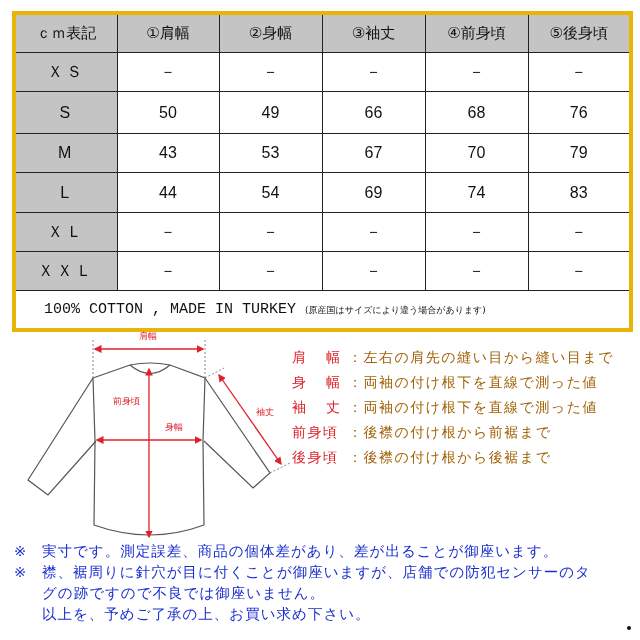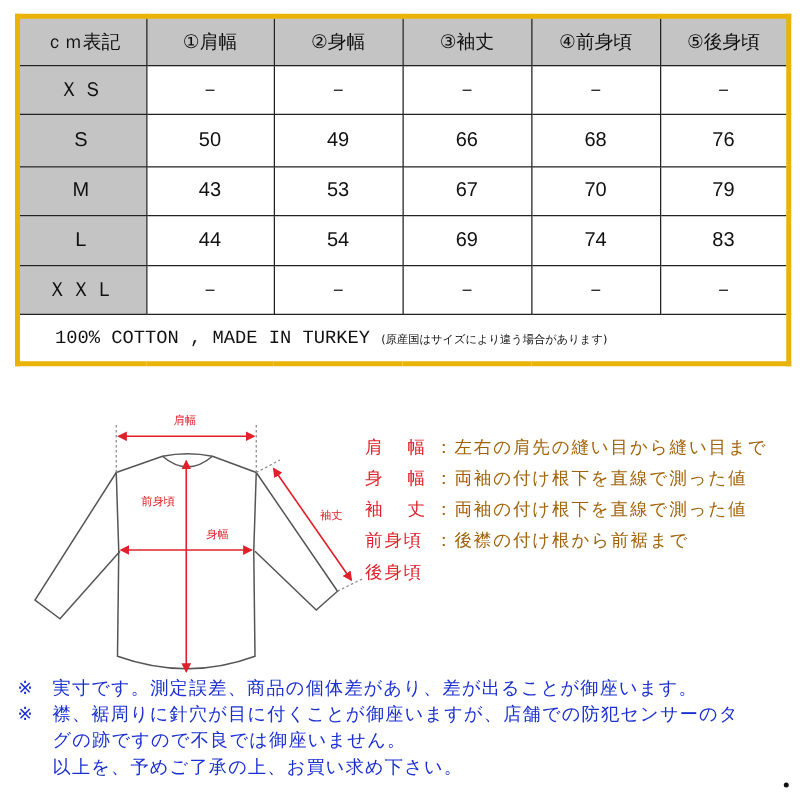--- a/index.html
+++ b/index.html
@@ -84,20 +84,28 @@
   </tr>
   <tr>
     <td class="size-cell" style="height:39px">L</td>
     <td class="val">44</td>
     <td class="val">54</td>
     <td class="val">69</td>
     <td class="val">74</td>
     <td class="val">83</td>
   </tr>
   <tr>
+    <td class="size-cell">ＸＬ</td>
+    <td class="val">－</td>
+    <td class="val">－</td>
+    <td class="val">－</td>
+    <td class="val">－</td>
+    <td class="val">－</td>
+  </tr>
+  <tr>
     <td class="size-cell">ＸＸＬ</td>
     <td class="val">－</td>
     <td class="val">－</td>
     <td class="val">－</td>
     <td class="val">－</td>
     <td class="val">－</td>
   </tr>
   <tr>
     <td class="footer" colspan="6">
       <span>100% COTTON , MADE IN TURKEY</span>
@@ -158,20 +166,21 @@
   <div class="legend-row">
     <span class="legend-term spaced">袖丈</span>
     <span class="legend-desc">：両袖の付け根下を直線で測った値</span>
   </div>
   <div class="legend-row">
     <span class="legend-term">前身頃</span>
     <span class="legend-desc">：後襟の付け根から前裾まで</span>
   </div>
   <div class="legend-row">
     <span class="legend-term">後身頃</span>
+    <span class="legend-desc">：後襟の付け根から後裾まで</span>
   </div>
 </div>
 
 <div class="notes">
   <div class="note-row">
     <span class="note-mark">※</span>
     <span>実寸です。測定誤差、商品の個体差があり、差が出ることが御座います。</span>
   </div>
   <div class="note-row">
     <span class="note-mark">※</span>

